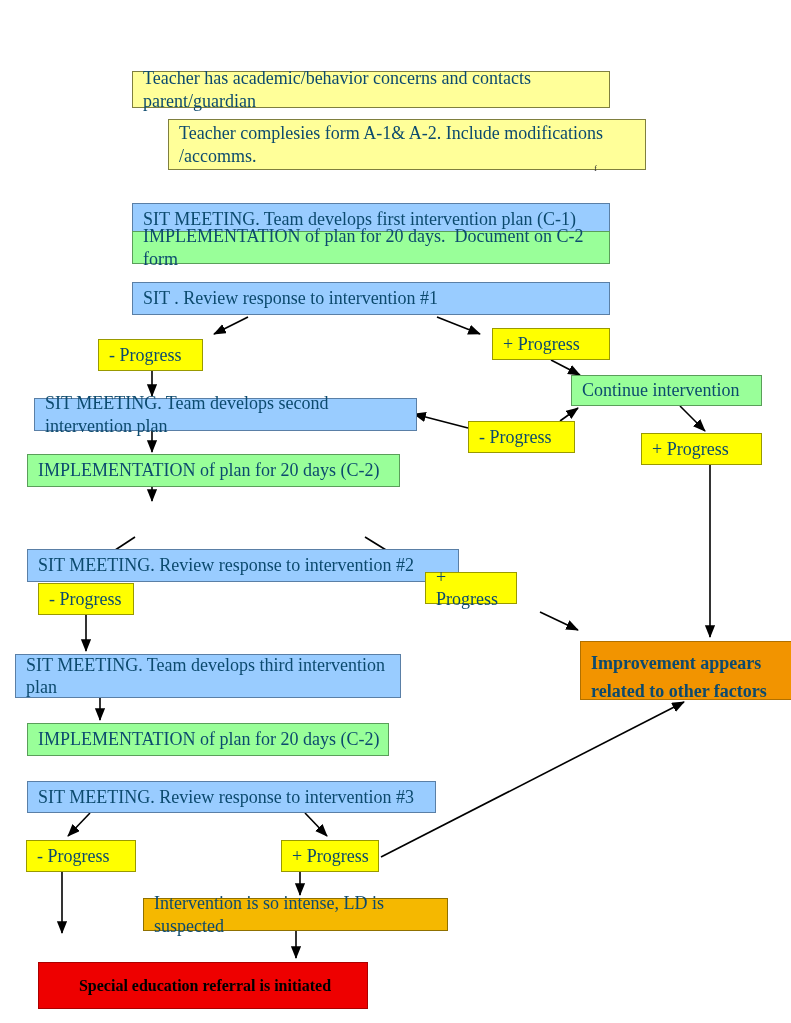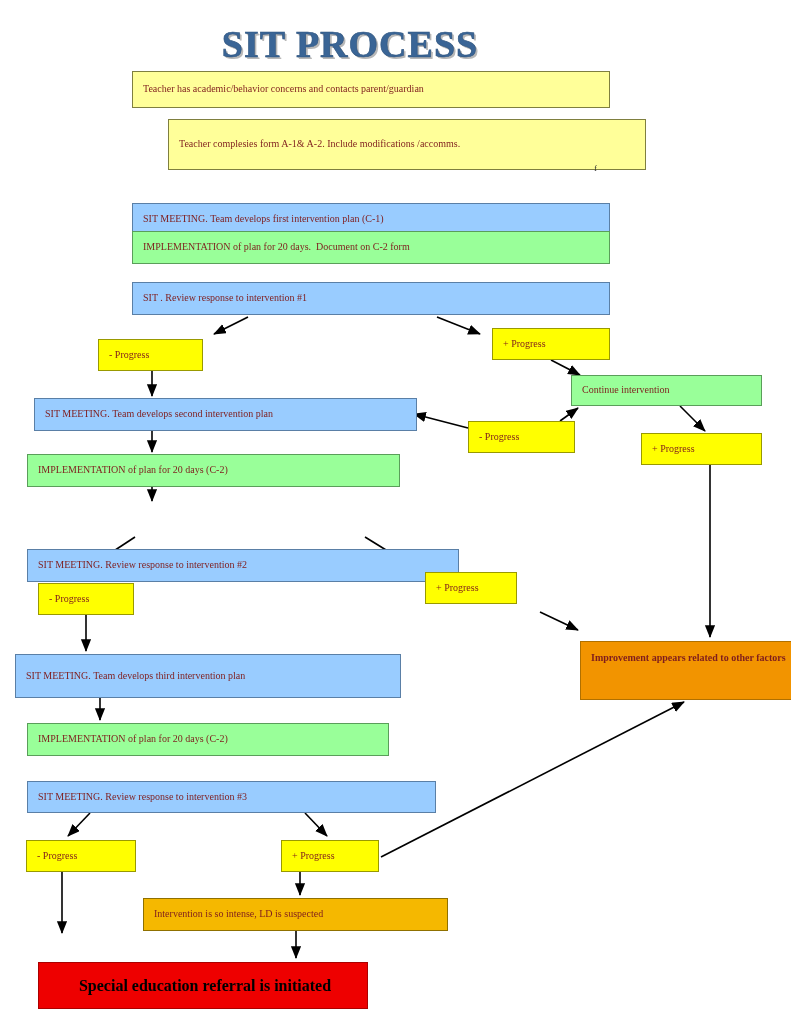--- a/index.html
+++ b/index.html
@@ -24,22 +24,22 @@
     width: 791px;
     height: 1023px;
     pointer-events: none;
   }
   .node {
     position: absolute;
     box-sizing: border-box;
     border: 1px solid #808000;
     display: flex;
     align-items: center;
-    font-size: 10px;
-    color: #7f1d1d;
+    font-size: 18px;
+    color: #0c4a6e;
     line-height: 1.25;
     padding-left: 10px;
     padding-right: 6px;
     white-space: pre-wrap;
   }
   .node.pale-yellow {
     background: #ffff99;
     border-color: #7f7f3f;
   }
   .node.blue {
@@ -95,21 +95,20 @@
     font-size: 9px;
     color: #333333;
     font-family: "Liberation Serif", serif;
   }
 </style>
 </head>
 <body>
 
 <div id="canvas">
 
-  <div id="title">SIT PROCESS</div>
 
   <svg id="arrow-layer" viewBox="0 0 791 1023" xmlns="http://www.w3.org/2000/svg">
     <defs>
       <marker id="head" markerWidth="9" markerHeight="9" refX="7.4" refY="3.2" orient="auto" markerUnits="strokeWidth">
         <path d="M0,0 L8,3.2 L0,6.4 z" fill="#000000"></path>
       </marker>
     </defs>
     <g id="connectors" stroke="#000000" stroke-width="1.6" fill="none">
         <line x1="248" y1="317" x2="214" y2="334" marker-end="url(#head)"></line>
         <line x1="437" y1="317" x2="480" y2="334" marker-end="url(#head)"></line>

